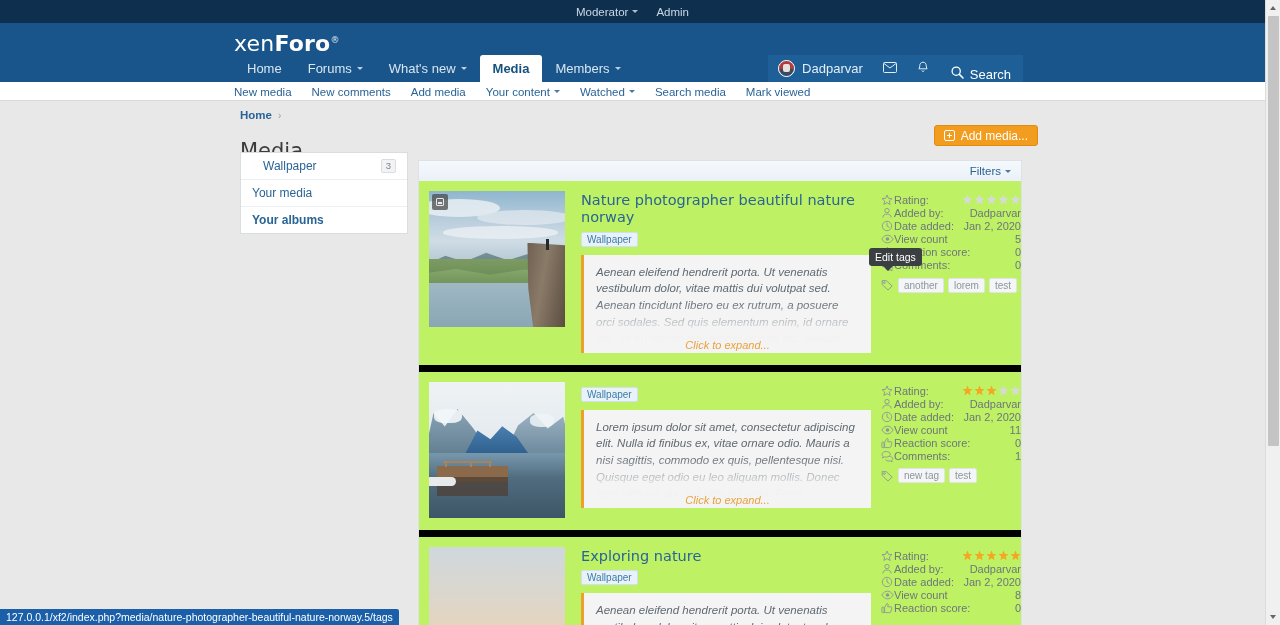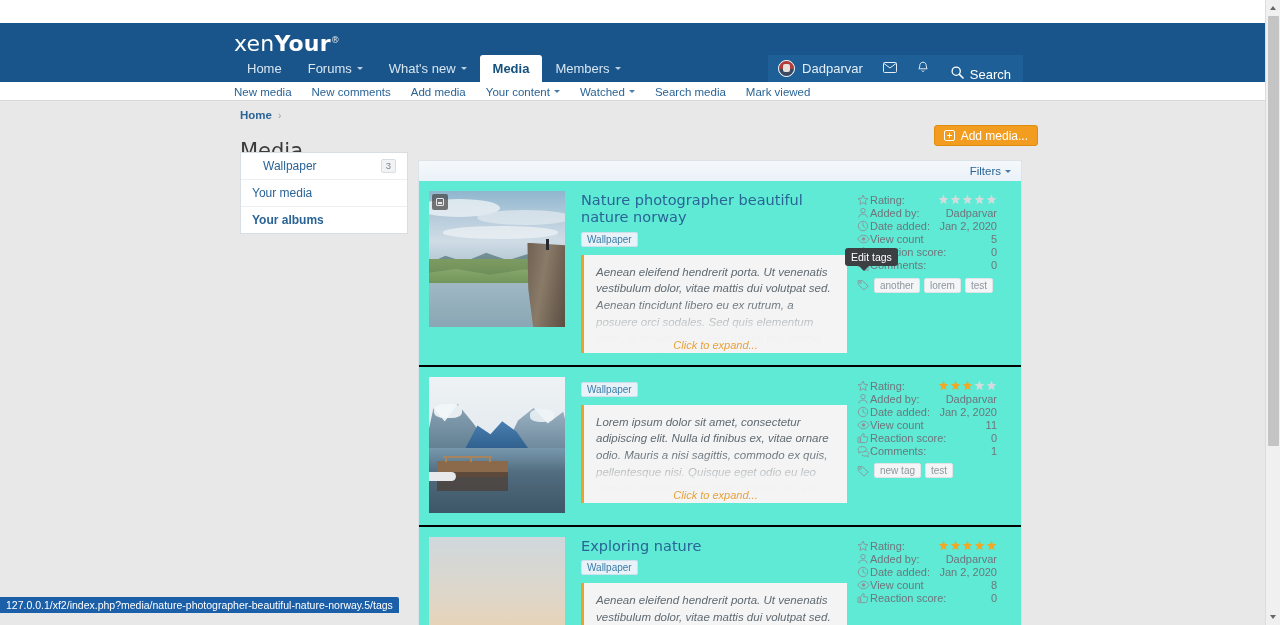--- a/index.html
+++ b/index.html
@@ -220,22 +220,22 @@
     display: flex; align-items: center; justify-content: flex-end;
     padding-right: 10px;
   }
   .filterbar .filters {
     color: #2a6496; font-size: 11.5px; display: inline-flex; align-items: center; gap: 4px;
   }
 
   .medialist { border: 1px solid #dbe2e8; background: #ffffff; border-top: none; }
 
   .media-item {
-    display: flex; padding: 10px 24px 12px 10px;
-    border-bottom: 2px solid #000000; background: #5eead4;
+    display: flex; padding: 10px 0 12px 10px;
+    border-bottom: 7px solid #000000; background: #bef264;
   }
   .thumb-wrap { position: relative; width: 136px; height: 136px; flex: none; }
   .thumb {
     width: 136px; height: 136px; overflow: hidden; position: relative;
     background: #cfd6da;
   }
   .thumb-badge {
     position: absolute; left: 3px; top: 3px;
     width: 16px; height: 16px; border-radius: 2px;
     background: rgba(70,70,70,.72);
@@ -306,21 +306,21 @@
     white-space: nowrap; z-index: 20;
   }
   .tooltip:after {
     content: ""; position: absolute; left: 14px; bottom: -5px;
     border-left: 5px solid transparent; border-right: 5px solid transparent;
     border-top: 5px solid #3b3f42;
   }
 
   
   .statusbar {
-    position: absolute; left: 0; bottom: 12px; height: 16px;
+    position: absolute; left: 0; bottom: 0; height: 16px;
     background: #1b5fa8; color: #ffffff; font-size: 10.5px;
     display: flex; align-items: center; padding: 0 6px;
     border-top-right-radius: 2px; z-index: 30; margin-top: 28px;
   }
 
   
   .scene { position: absolute; inset: 0; }
   
   .s1-sky { position:absolute; left:0; top:0; right:0; height:52%;
     background: linear-gradient(#8fb6cf 0%, #b9cddd 40%, #cfdce5 70%, #b6c9d6 100%); }
@@ -365,24 +365,35 @@
   .s2-boat { position:absolute; left:-2%; top:70%; width:22%; height:7%; background:#e7e9ea; border-radius: 2px 10px 10px 2px; }
 
   
   .s3-sky { position:absolute; inset:0; background: linear-gradient(#cfd8dd 0%, #dfd6c8 45%, #e8d3b4 70%, #d9c9ae 100%); }
 </style>
 </head>
 <body>
 
 <div class="page">
 
+  <div class="staffbar">
+    <div class="staffbar-inner" id="staffbar-items">
+        <a href="#">
+          <span>Moderator</span>
+          <span class="caret-down"></span>
+        </a>
+        <a href="#">
+          <span>Admin</span>
+        </a>
+      </div>
+  </div>
 
   <div class="header">
     <div class="logo">
-      <span>xen</span><b>Your</b><span class="tm">®</span>
+      <span>xen</span><b>Foro</b><span class="tm">®</span>
     </div>
 
     <div class="navrow" id="main-nav">
         <a href="#" class="nav-item">
           <span>Home</span>
         </a>
         <a href="#" class="nav-item">
           <span>Forums</span>
           <span class="caret-down"></span>
         </a>

